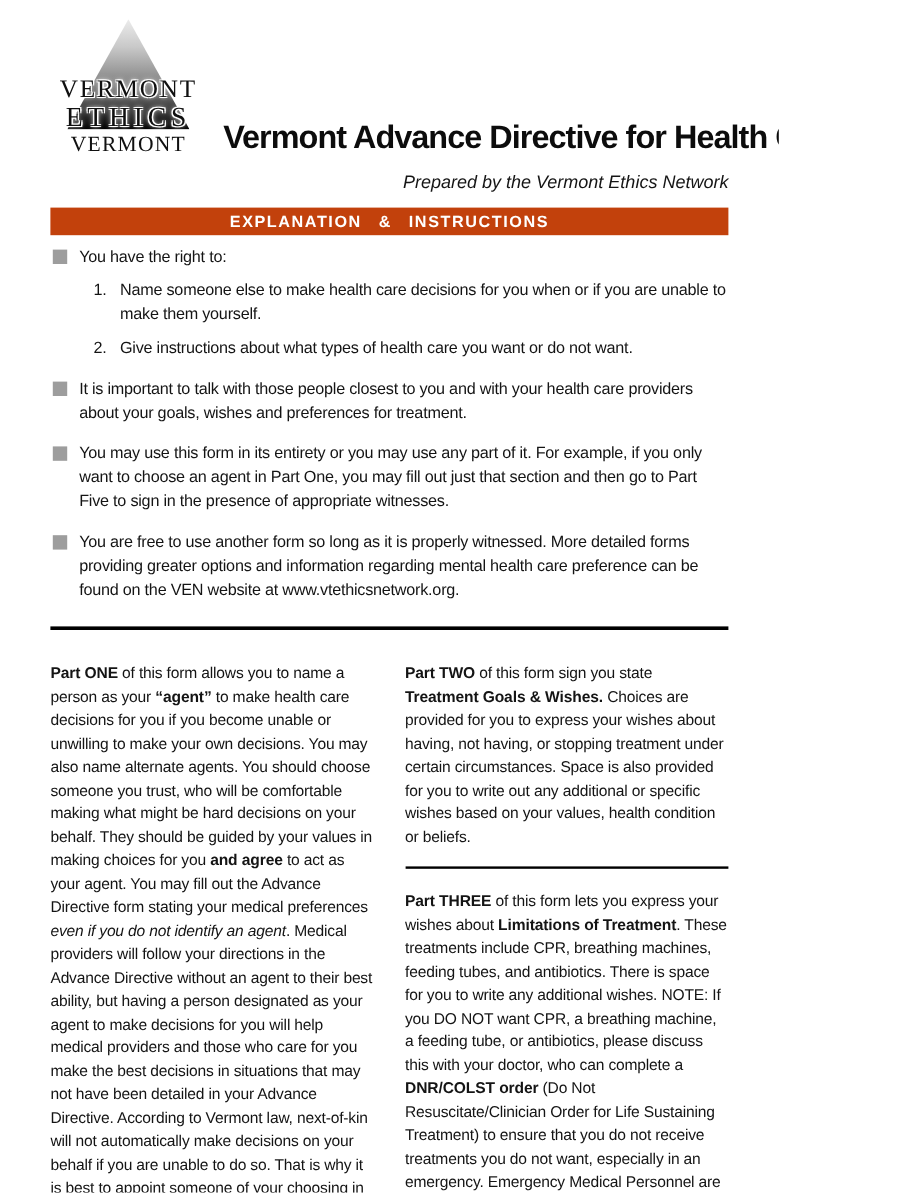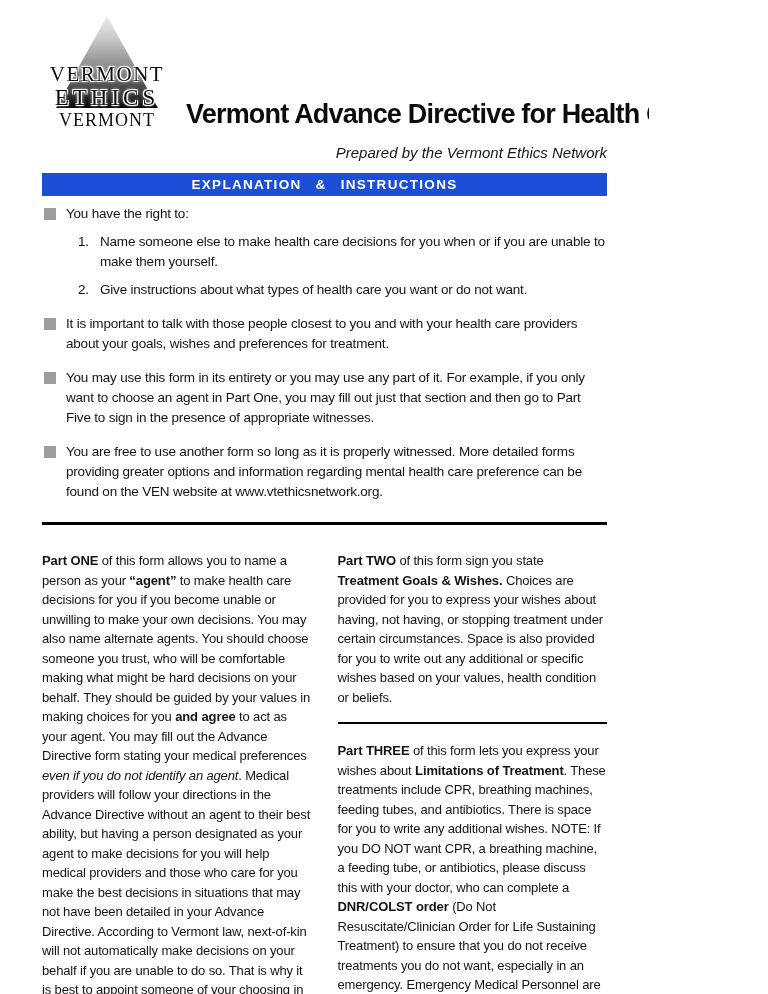--- a/index.html
+++ b/index.html
@@ -74,21 +74,21 @@
         <div class="logo-line l1">VERMONT</div>
         <div class="logo-line l2">ETHICS</div>
         <div class="logo-line l3">VERMONT</div>
       </div>
     </div>
     <h1 class="doc-title">Vermont Advance Directive for Health Care</h1>
   </div>
 
   <div class="subtitle">Prepared by the Vermont Ethics Network</div>
 
-  <div class="banner" style="background-color: #1d4ed8;">EXPLANATION &amp; INSTRUCTIONS</div>
+  <div class="banner" style="background-color: #c2410c;">EXPLANATION &amp; INSTRUCTIONS</div>
 
   <div class="instructions">
 
     <div class="bullet-item">
       <span class="sq" style="background-color: rgb(157, 157, 157);"></span>
       <div class="bullet-body">
         <div>You have the right to:</div>
         <div class="numbered">
           <div class="num-item">
             <span class="num">1.</span>

